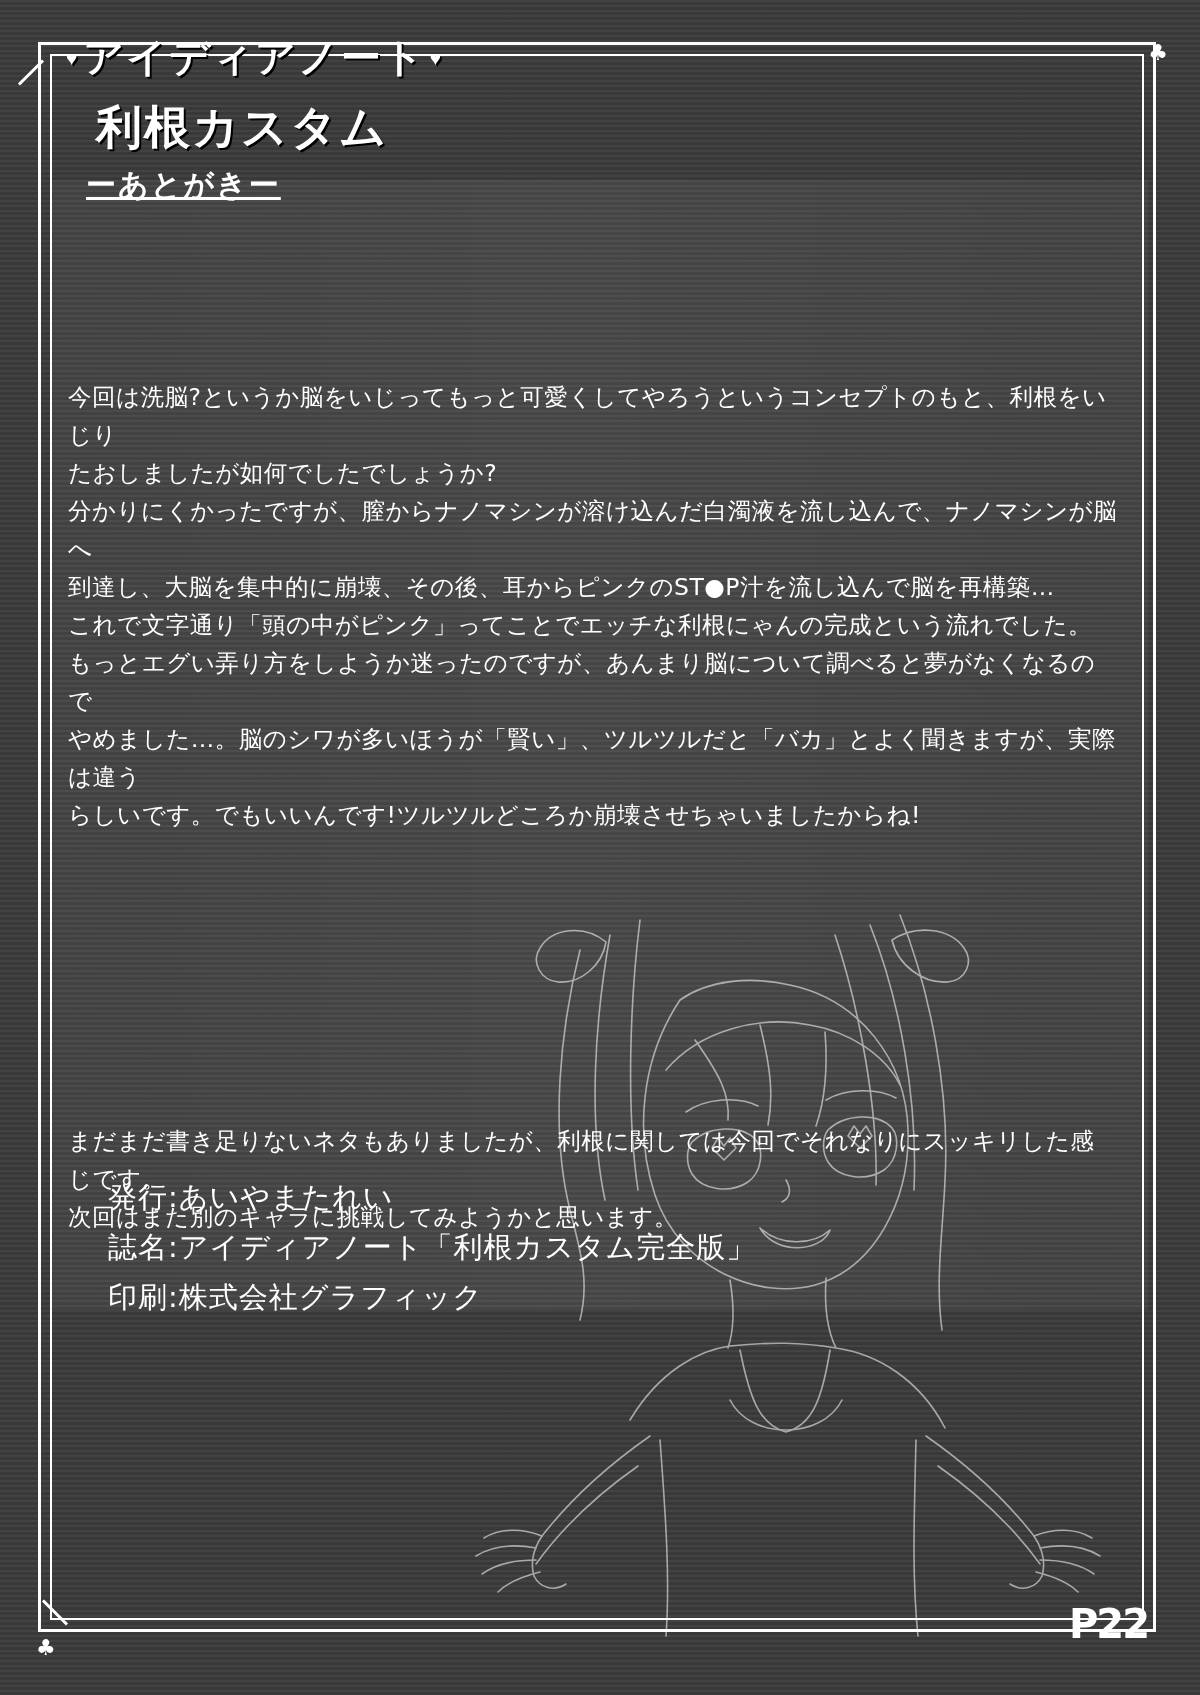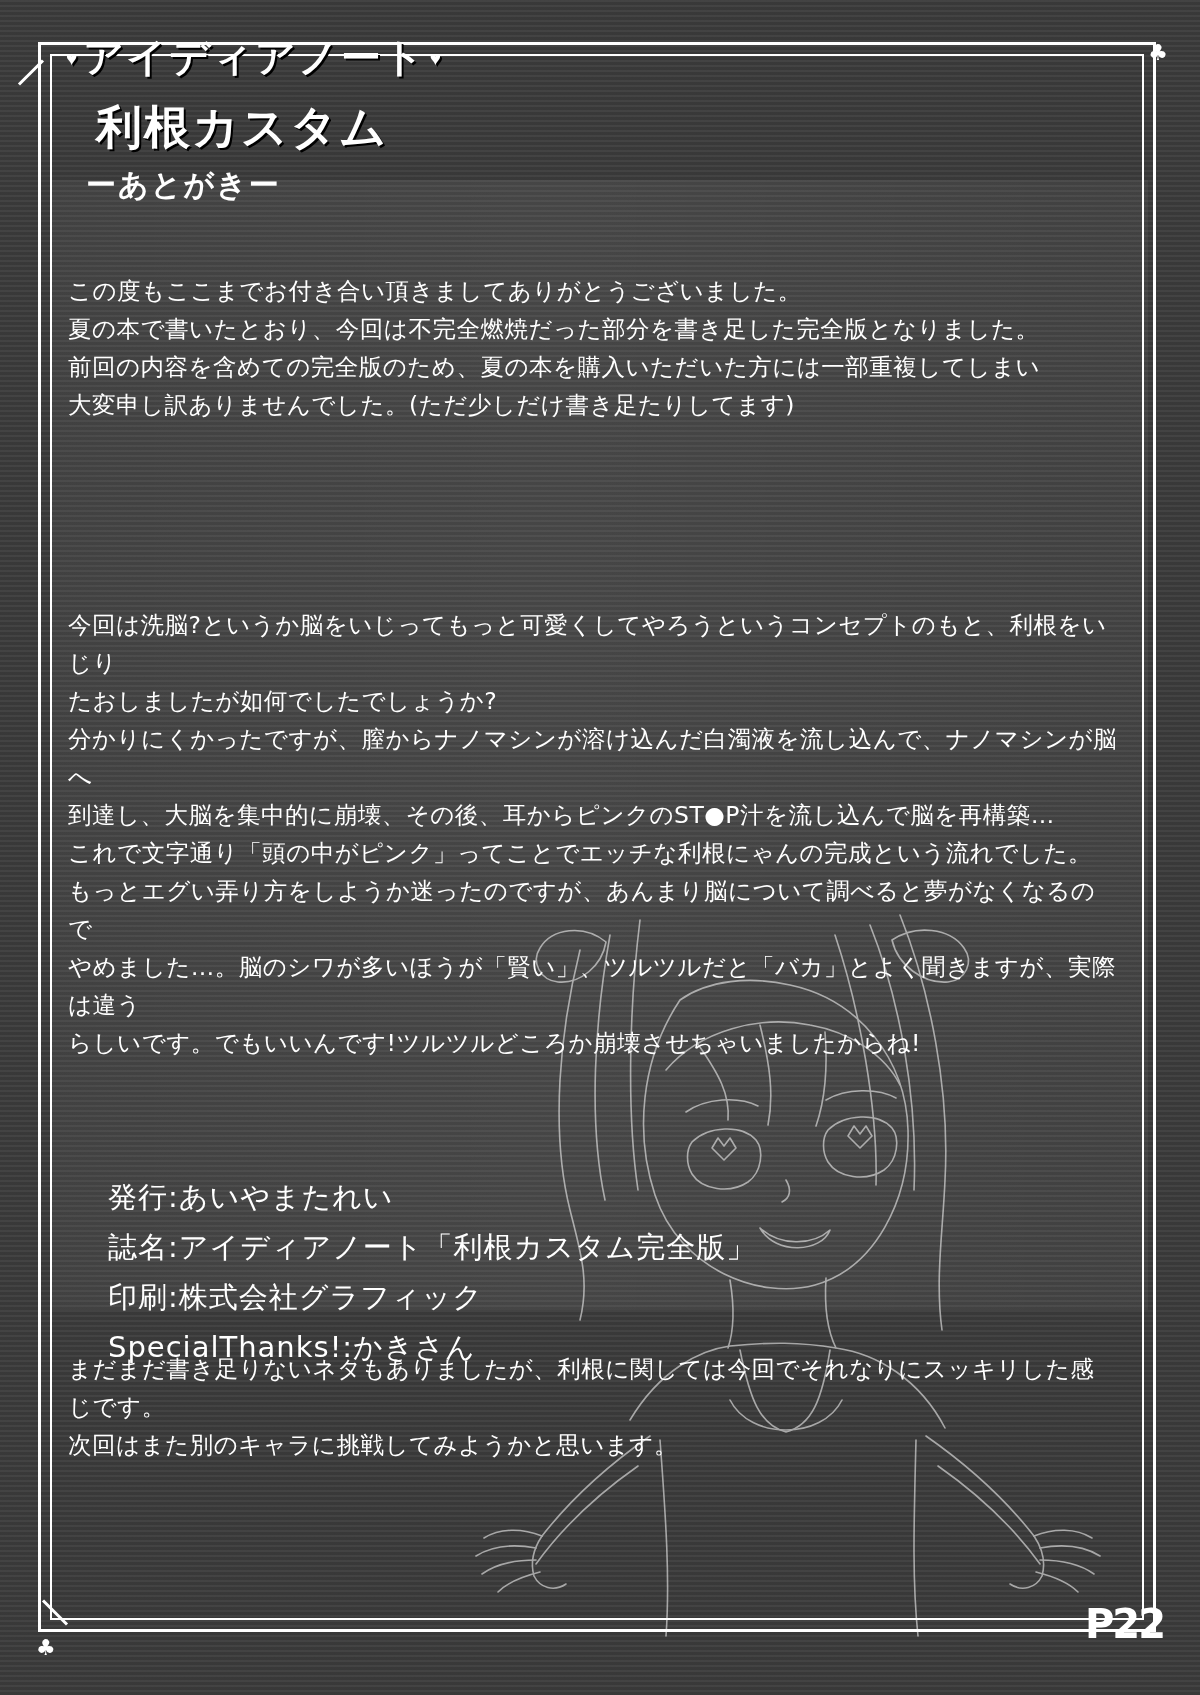--- a/index.html
+++ b/index.html
@@ -93,20 +93,21 @@
   }
   .title-line1 { font-size: 40px; }
   .title-line2 { font-size: 46px; margin-top: 12px; padding-left: 34px; }
   .title-sub {
     color: #ffffff;
     font-size: 30px;
     font-weight: bold;
     margin-top: 6px;
     padding-left: 24px;
     letter-spacing: 2px;
+    text-decoration: underline;
   }
   .heart {
     color: #ffffff;
     font-size: 19px;
     vertical-align: 6px;
     margin: 0 4px;
   }
 
   
   #body-text {
@@ -142,21 +143,21 @@
     top: 1478px;
     color: #ffffff;
     font-size: 25px;
     letter-spacing: 1px;
     white-space: nowrap;
   }
 
   
   #page-number {
     position: absolute;
-    right: 36px;
+    right: 52px;
     bottom: 48px;
     color: #ffffff;
     font-size: 40px;
     font-weight: bold;
     letter-spacing: -2px;
   }
 
   
   #sketch {
     position: absolute;
@@ -244,24 +245,20 @@
 
   <div id="title-block">
     <div class="title-main title-line1">
       <span class="heart">♥</span><span>アイディアノート</span><span class="heart">♥</span>
     </div>
     <div class="title-main title-line2">利根カスタム</div>
     <div class="title-sub">ーあとがきー</div>
   </div>
 
   <div id="body-text">
-    <p>この度もここまでお付き合い頂きましてありがとうございました。
-夏の本で書いたとおり、今回は不完全燃焼だった部分を書き足した完全版となりました。
-前回の内容を含めての完全版のため、夏の本を購入いただいた方には一部重複してしまい
-大変申し訳ありませんでした。(ただ少しだけ書き足たりしてます)</p>
     <div class="gap"></div>
     <p>今回は洗脳?というか脳をいじってもっと可愛くしてやろうというコンセプトのもと、利根をいじり
 たおしましたが如何でしたでしょうか?
 分かりにくかったですが、膣からナノマシンが溶け込んだ白濁液を流し込んで、ナノマシンが脳へ
 到達し、大脳を集中的に崩壊、その後、耳からピンクのST●P汁を流し込んで脳を再構築…
 これで文字通り「頭の中がピンク」ってことでエッチな利根にゃんの完成という流れでした。
 もっとエグい弄り方をしようか迷ったのですが、あんまり脳について調べると夢がなくなるので
 やめました…。脳のシワが多いほうが「賢い」、ツルツルだと「バカ」とよく聞きますが、実際は違う
 らしいです。でもいいんです!ツルツルどころか崩壊させちゃいましたからね!</p>
     <div class="gap"></div>
@@ -269,19 +266,18 @@
     <p>まだまだ書き足りないネタもありましたが、利根に関しては今回でそれなりにスッキリした感じです。
 次回はまた別のキャラに挑戦してみようかと思います。</p>
     
     
   </div>
 
   <div id="colophon">
     <div class="row">発行:あいやまたれい</div>
     <div class="row">誌名:アイディアノート「利根カスタム完全版」</div>
     <div class="row">印刷:株式会社グラフィック</div>
-    <div class="row">SpecialThanks!:かきさん</div>
   </div>
 
 
   <div id="page-number">P22</div>
 
 </div>
 
 </body></html>

